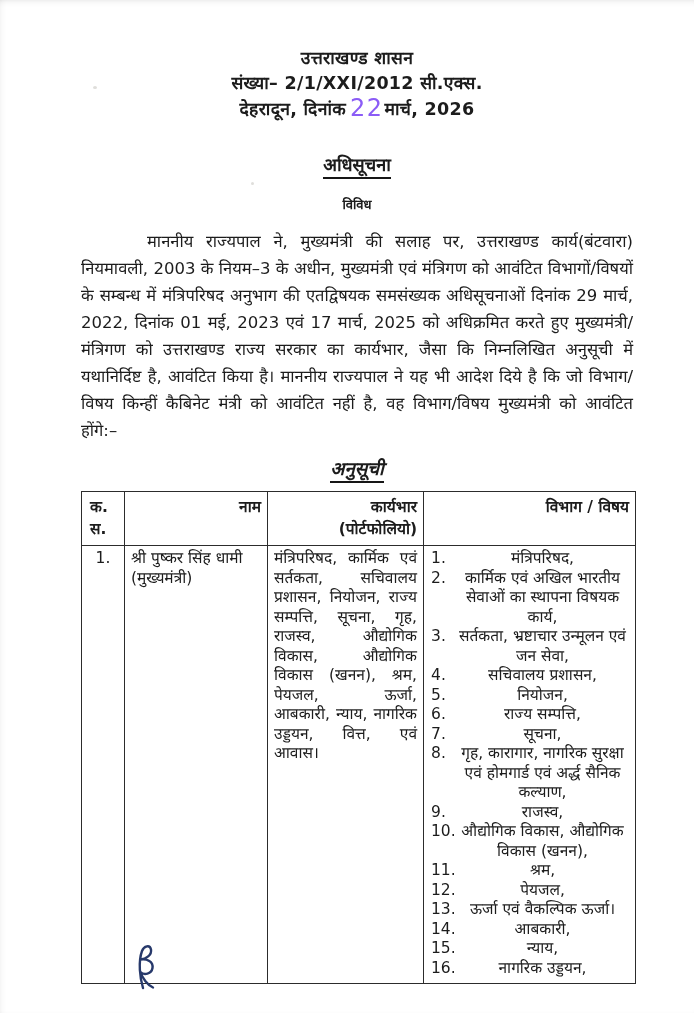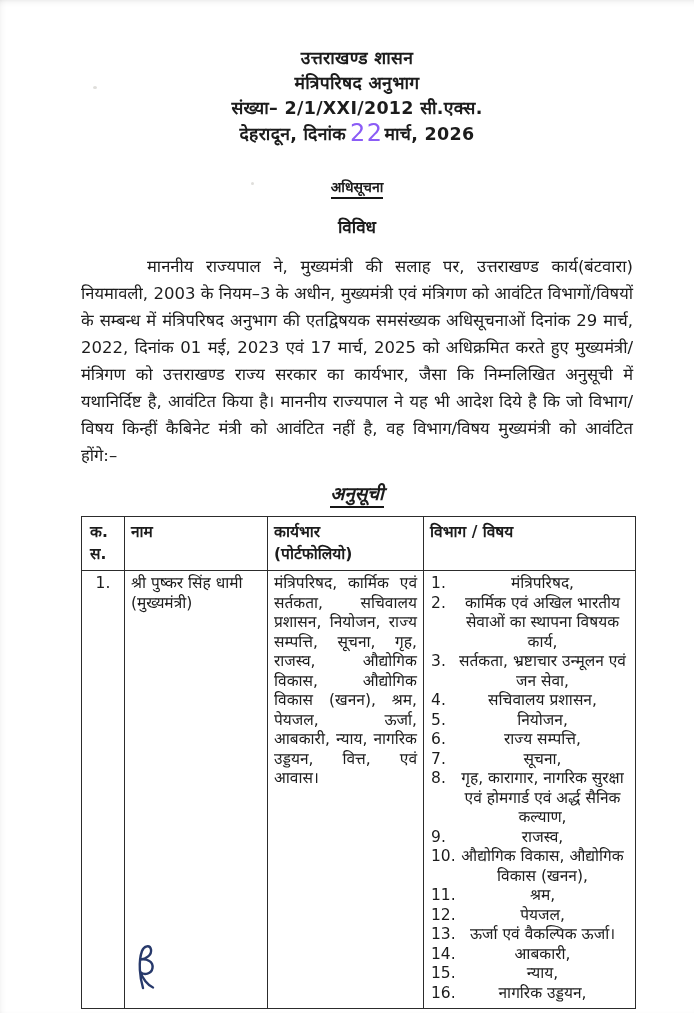--- a/index.html
+++ b/index.html
@@ -34,28 +34,28 @@
     letter-spacing: 1.5px;
     padding: 0 1px 0 4px;
     vertical-align: -1px;
   }
 
   
   .section-head { text-align: center; margin-top: 30px; }
   .section-head .u {
     display: inline-block;
     font-weight: bold;
-    font-size: 14px;
+    font-size: 18px;
     border-bottom: 2px solid #161616;
     padding-bottom: 1px;
   }
   .vividh {
     text-align: center;
     font-weight: bold;
-    font-size: 17px;
+    font-size: 13px;
     margin-top: 16px;
   }
 
   
   .para {
     margin-top: 15px;
     font-size: 16.5px;
     line-height: 27px;
     text-align: justify;
     text-indent: 66px;
@@ -72,21 +72,21 @@
     width: 554px;
     font-size: 15.5px;
   }
   .schedule th, .schedule td {
     border: 1.4px solid #2c2c2c;
     vertical-align: top;
     padding: 3px 6px 5px 6px;
   }
   .schedule thead th {
     font-weight: bold;
-    text-align: left;
+    text-align: right;
     line-height: 22px;
     padding-top: 4px;
   }
   .schedule thead th.serial-h { text-align: left; padding-left: 8px; }
   .schedule tbody td { line-height: 19.5px; }
   td.serial-c { text-align: center; }
   td.name-c   { text-align: left; }
   td.portfolio-c { text-align: justify; }
   .dept-list {
     list-style: none;
@@ -118,21 +118,20 @@
   .speck { position:absolute; background:#b9b5af; border-radius:50%; opacity:.45; }
 </style>
 </head>
 <body>
 
 <div class="page">
   <div class="content">
 
     <div>
       <div class="hdr-line">उत्तराखण्ड शासन</div>
-      <div class="hdr-line">मंत्रिपरिषद अनुभाग</div>
       <div class="hdr-line">संख्या– 2/1/XXI/2012 सी.एक्स.</div>
       <div class="hdr-line"><span>देहरादून, दिनांक</span><span class="day-hand">22</span><span>मार्च, 2026</span></div>
     </div>
 
     <div class="section-head">
       <span class="u">अधिसूचना</span>
     </div>
 
     <div class="vividh">विविध</div>
 

